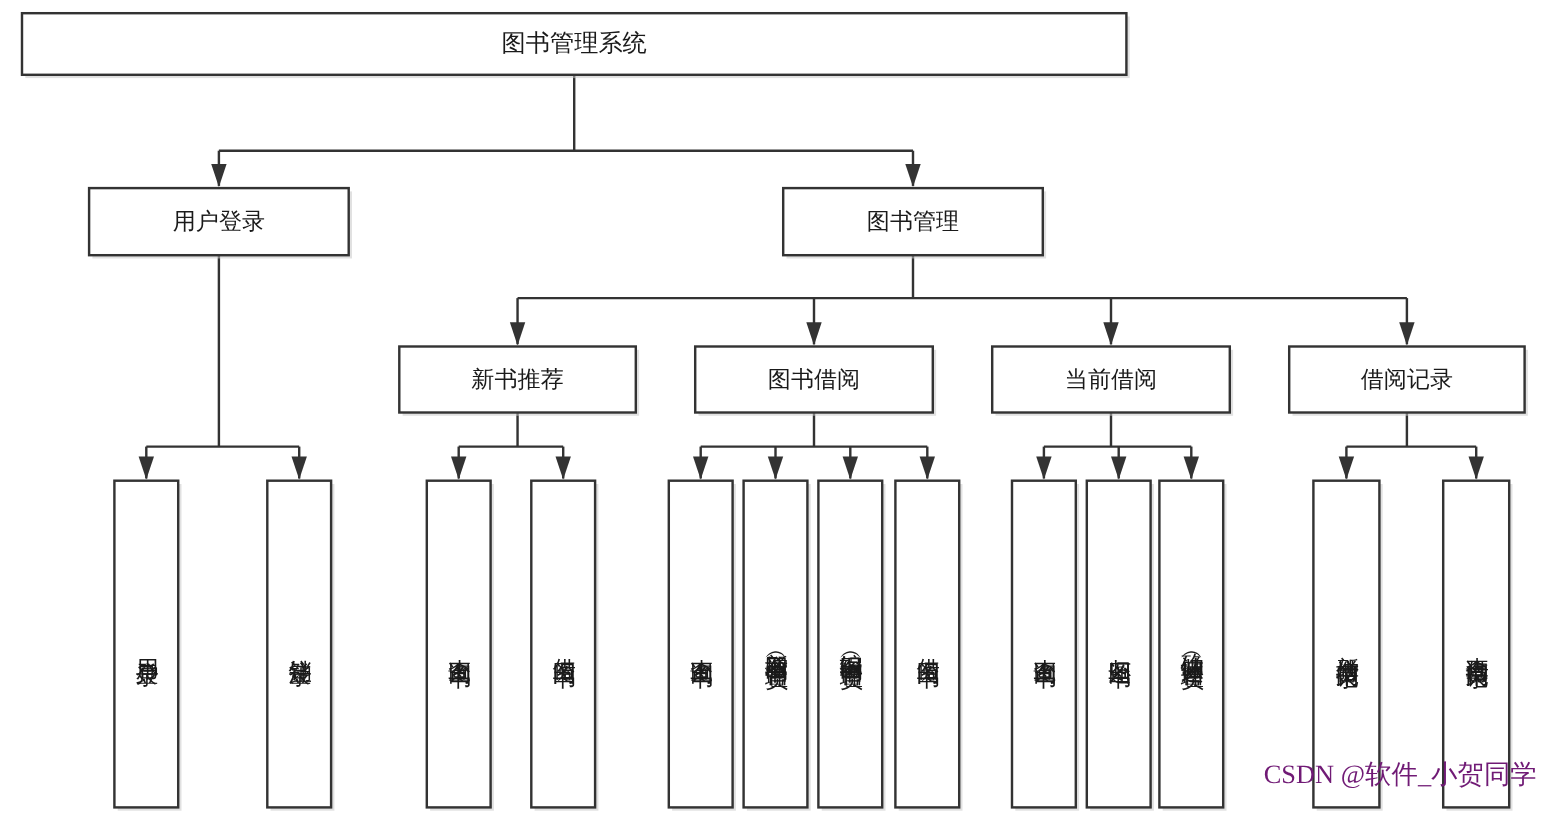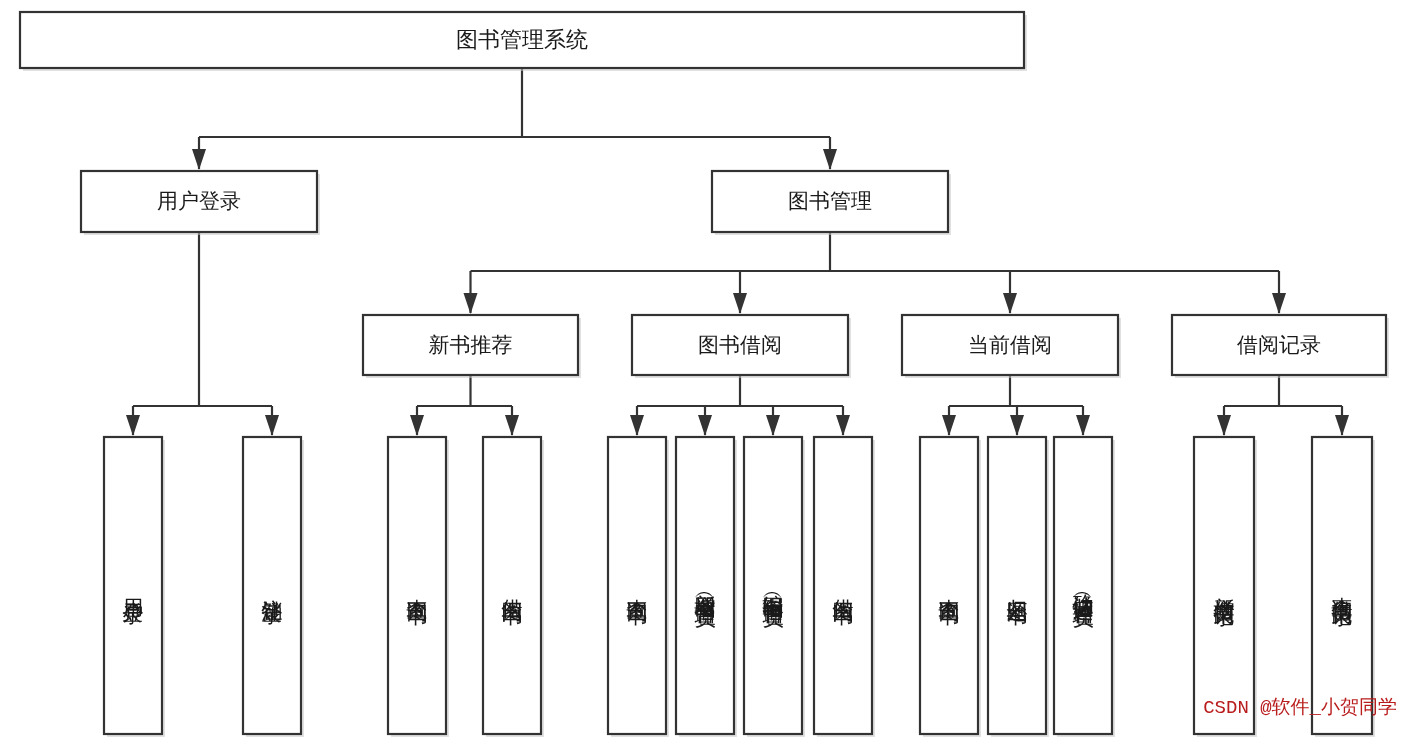--- a/index.html
+++ b/index.html
@@ -72,23 +72,23 @@
     line-height: 1.05;
     color: #1a1a1a;
     letter-spacing: 2px;
     white-space: nowrap;
     text-align: center;
   }
   .watermark {
     position: absolute;
     right: 8px;
     bottom: 6px;
-    font-family: Liberation Mono, monospace;
-    font-size: 19px;
-    color: #b91c1c;
+    font-family: Liberation Serif, serif;
+    font-size: 24px;
+    color: #701a75;
     white-space: nowrap;
     user-select: none;
   }
 </style>
 </head>
 <body>
 
 <div id="diagram-root">
 
   <svg id="flow" viewBox="0 0 1405 747">

